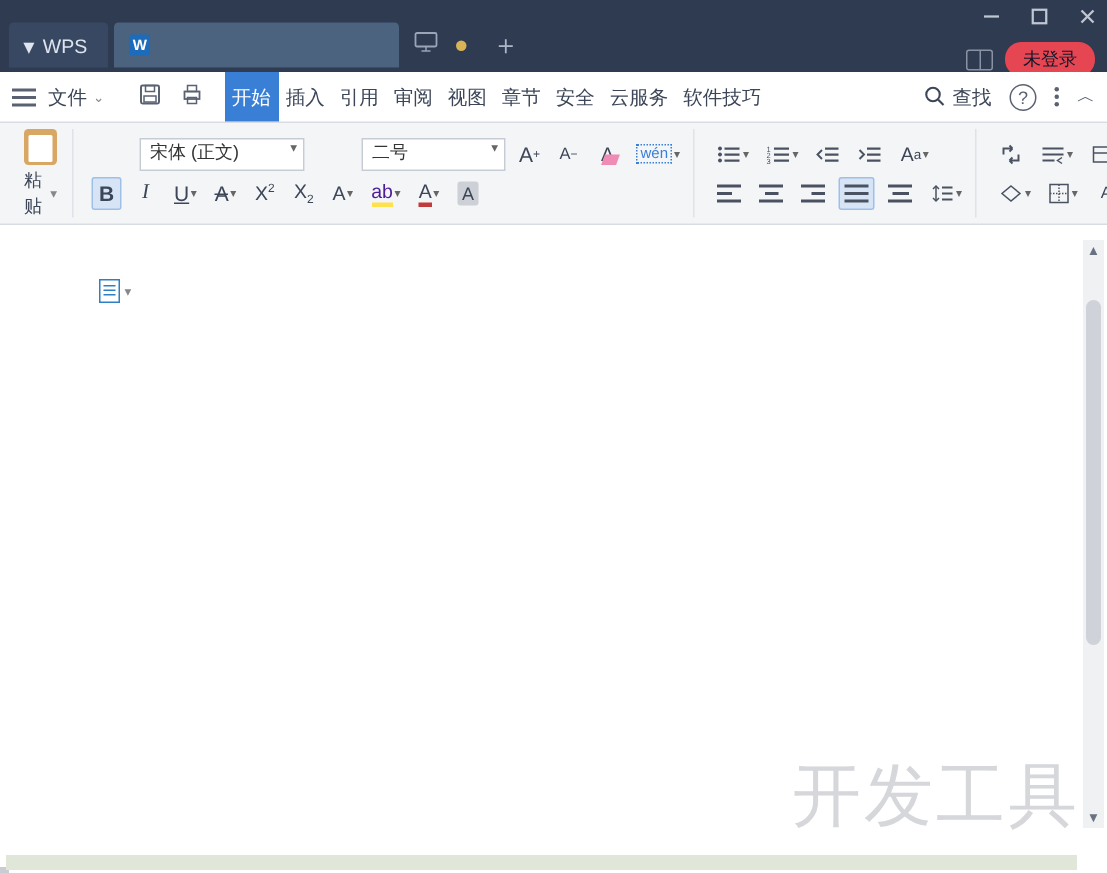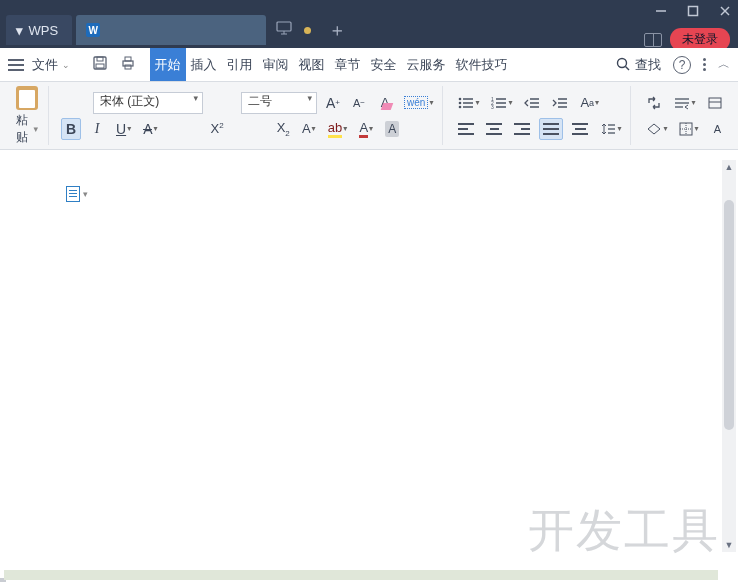--- a/index.html
+++ b/index.html
@@ -57,32 +57,32 @@
 .paste-ico { width:22px; height:24px; position:relative; }
 .paste-ico .board { position:absolute; inset:0; background:#d7a763; border-radius:3px; }
 .paste-ico .sheet { position:absolute; left:3px; top:4px; right:3px; bottom:2px; background:#fff; border-radius:1px; }
 .brush-ico { width:20px; height:24px; }
 
 .small-btn { display:flex; align-items:center; gap:4px; cursor:pointer; color:#6a7282; font-size:12px; }
 .small-btn svg { width:14px; height:14px; }
 
 .selectbox { height:22px; border:1px solid #c6ccd6; background:#fff; display:flex; align-items:flex-start; padding:0 4px 0 6px; font-size:12px; color:#333; cursor:pointer;margin-left:32px; }
 .selectbox.font { width:110px; justify-content:space-between; }
-.selectbox.size { width:76px; justify-content:space-between; }
+.selectbox.size { width:96px; justify-content:space-between; }
 .sel-caret { font-size:9px; color:#666; }
 
 .ibtn { min-width:20px; height:22px; display:flex; align-items:center; justify-content:center; cursor:pointer; border-radius:2px; padding:0 3px; position:relative; }
 .ibtn.active { background:#d6e4f5; border:1px solid #9ec0e8; }
 .ibtn .dd { font-size:8px; color:#666; margin-left:1px; }
 .bold-b { font-weight:bold; font-size:14px; }
 .italic-i { font-style:italic; font-size:14px; font-family:serif; }
 .under-u { text-decoration:underline; font-size:14px; }
 .strike-a { font-size:14px; position:relative; }
 .strike-a::after { content:""; position:absolute; left:0; right:0; top:50%; height:1px; background:#3c4658; }
-.sup { font-size:13px;margin-left:41px; }
+.sup { font-size:13px; }
 .sup sup, .sup sub { font-size:8px; }
 .color-a { font-size:13px; position:relative; padding-bottom:2px; }
 .color-a .bar { position:absolute; left:0; right:0; bottom:-1px; height:3px; }
 .wen-box { font-size:10px; border:1px dotted #3a7fd6; padding:0 2px; color:#3a7fd6; }
 .clear-fmt { font-size:13px; position:relative; }
 .clear-fmt .er { width:10px; height:7px; background:#f08bb6; position:absolute; right:-3px; bottom:0; transform:skewX(-20deg); }
 
 .list-ico { width:16px; height:14px; }
 .align-ico { width:16px; height:12px; display:flex; flex-direction:column; justify-content:space-between; }
 .align-ico span { height:2px; background:#4a5262; }
@@ -271,21 +271,21 @@
           <span class="sup">X<sup>2</sup></span>
         </div>
       <div class="ibtn">
           <span class="sup">X<sub>2</sub></span>
         </div>
       <div class="ibtn">
           <span style="font-size:13px;">A</span>
           <span class="dd">▾</span>
         </div>
       <div class="ibtn">
-          <span class="color-a" style="color:#7f1d1d;">ab<span class="bar" style="background:#ffe24b;"></span></span>
+          <span class="color-a" style="color:#4c1d95;">ab<span class="bar" style="background:#ffe24b;"></span></span>
           <span class="dd">▾</span>
         </div>
       <div class="ibtn">
           <span class="color-a">A<span class="bar" style="background:#c23a3a;"></span></span>
           <span class="dd">▾</span>
         </div>
       <div class="ibtn">
           <span style="background:#cdd0d6;padding:1px 3px;border-radius:2px;">A</span>
         </div>
     </div>

